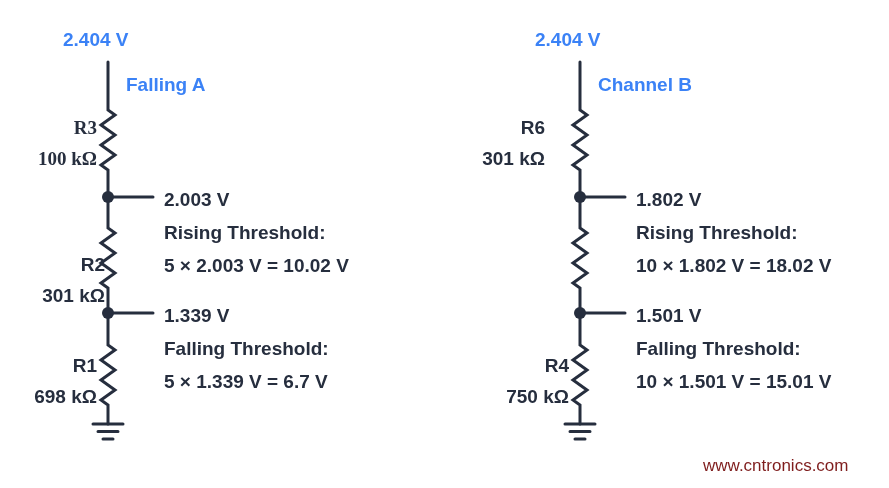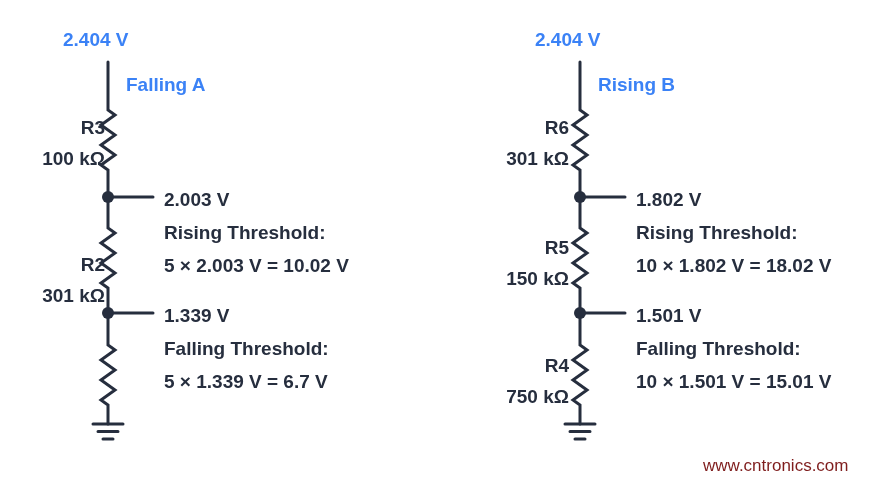--- a/index.html
+++ b/index.html
@@ -86,56 +86,56 @@
       <circle cx="108" cy="313" r="6"></circle>
       <circle cx="580" cy="197" r="6"></circle>
       <circle cx="580" cy="313" r="6"></circle>
     </g>
   </svg>
 
   <div class="txt" style="left:63px; top:28px;">2.404 V</div>
 
   <div class="txt" style="left:126px; top:73px;">Falling A</div>
 
-  <div class="res-label" style="left:8px; width:97px; top:112px;">
+  <div class="res-label" style="left:0; width:97px; top:112px;font-family:Liberation Serif, serif;">
     <span>R3</span>
     <span>100 kΩ</span>
   </div>
 
   <div class="res-label" style="left:0; width:97px; top:249px;margin-left:8px;">
     <span>R2</span>
     <span>301 kΩ</span>
   </div>
 
+  <div class="res-label" style="left:0; width:97px; top:350px;">
+    <span>R1</span>
+    <span>698 kΩ</span>
+  </div>
 
   <div class="tap" style="left:164px; top:183px;">
     <span>2.003 V</span>
     <span>Rising Threshold:</span>
     <span>5 × 2.003 V = 10.02 V</span>
   </div>
 
   <div class="tap" style="left:164px; top:299px;">
     <span>1.339 V</span>
     <span>Falling Threshold:</span>
     <span>5 × 1.339 V = 6.7 V</span>
   </div>
 
   <div class="txt" style="left:535px; top:28px;">2.404 V</div>
 
-  <div class="txt" style="left:598px; top:73px;">Rising B</div>
+  <div class="txt" style="left:598px; top:73px;">Channel B</div>
 
-  <div class="res-label" style="left:472px; width:97px; top:112px;">
+  <div class="res-label" style="left:448px; width:97px; top:112px;">
     <span>R6</span>
     <span>301 kΩ</span>
   </div>
 
-  <div class="res-label" style="left:472px; width:97px; top:232px;">
-    <span>R5</span>
-    <span>150 kΩ</span>
-  </div>
 
   <div class="res-label" style="left:472px; width:97px; top:350px;">
     <span>R4</span>
     <span>750 kΩ</span>
   </div>
 
   <div class="tap" style="left:636px; top:183px;">
     <span>1.802 V</span>
     <span>Rising Threshold:</span>
     <span>10 × 1.802 V = 18.02 V</span>

